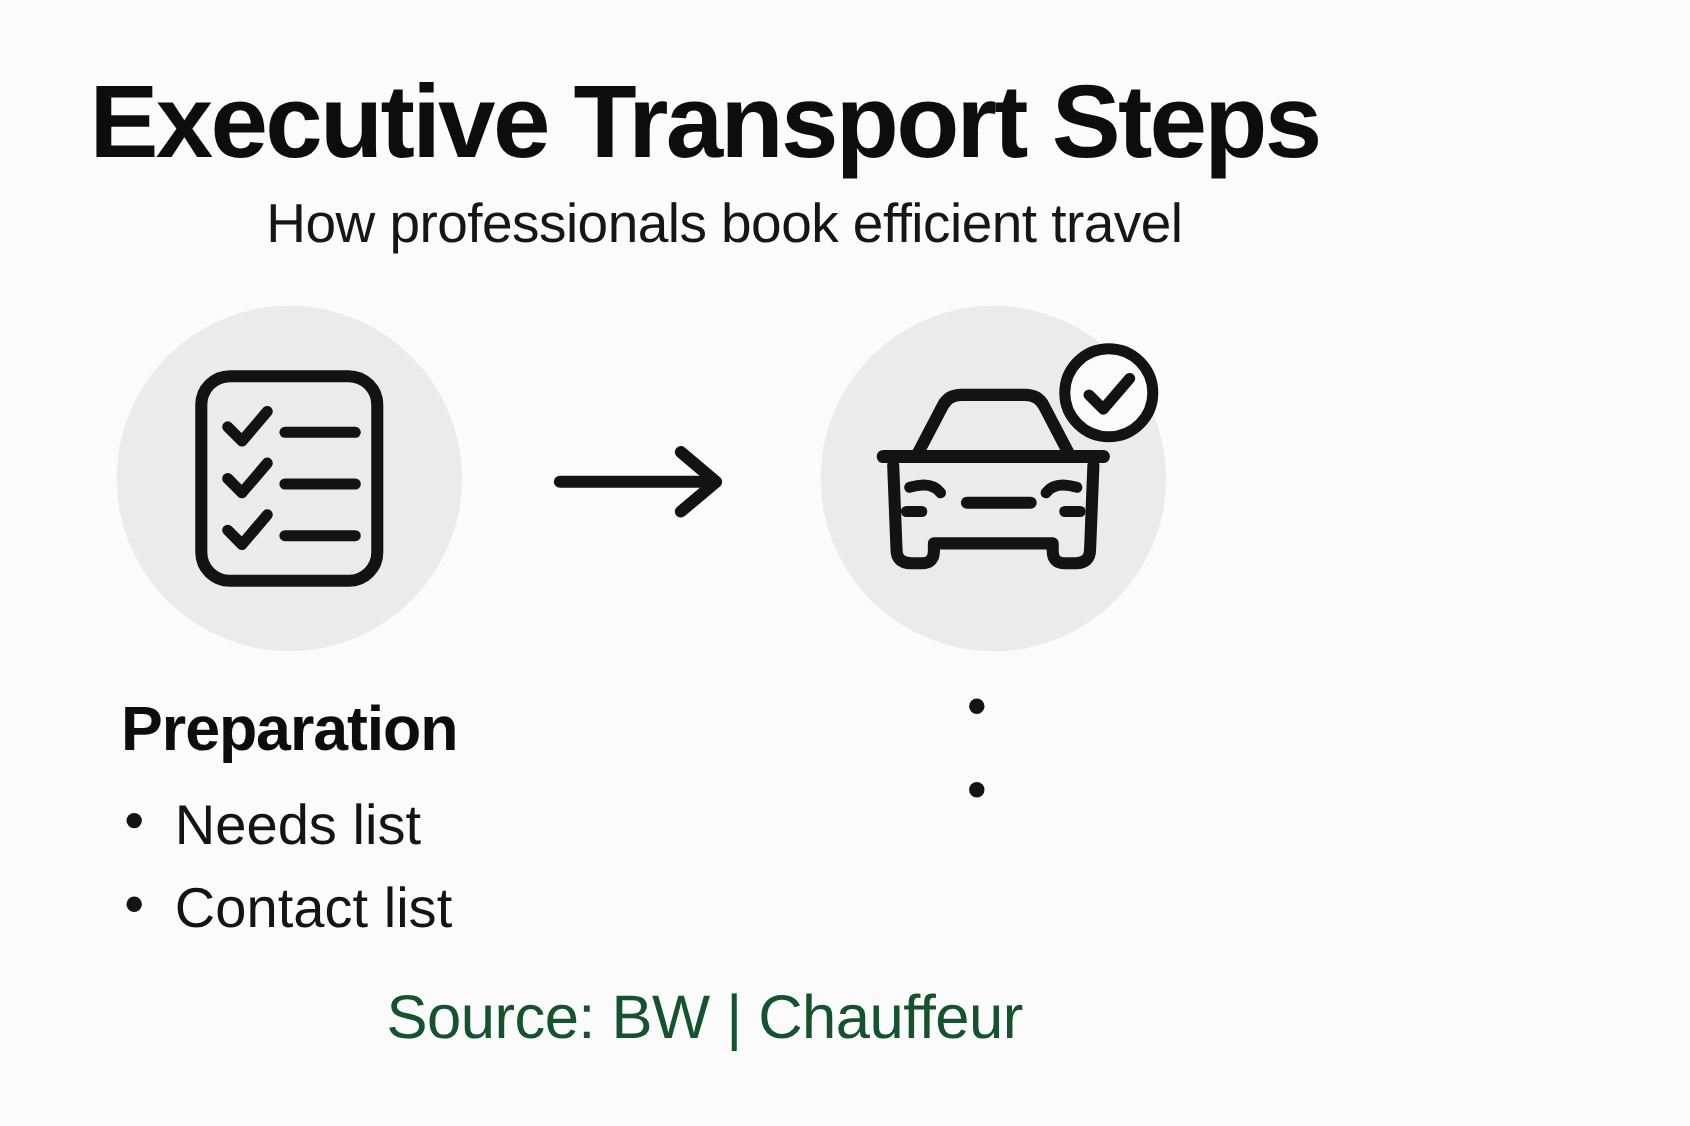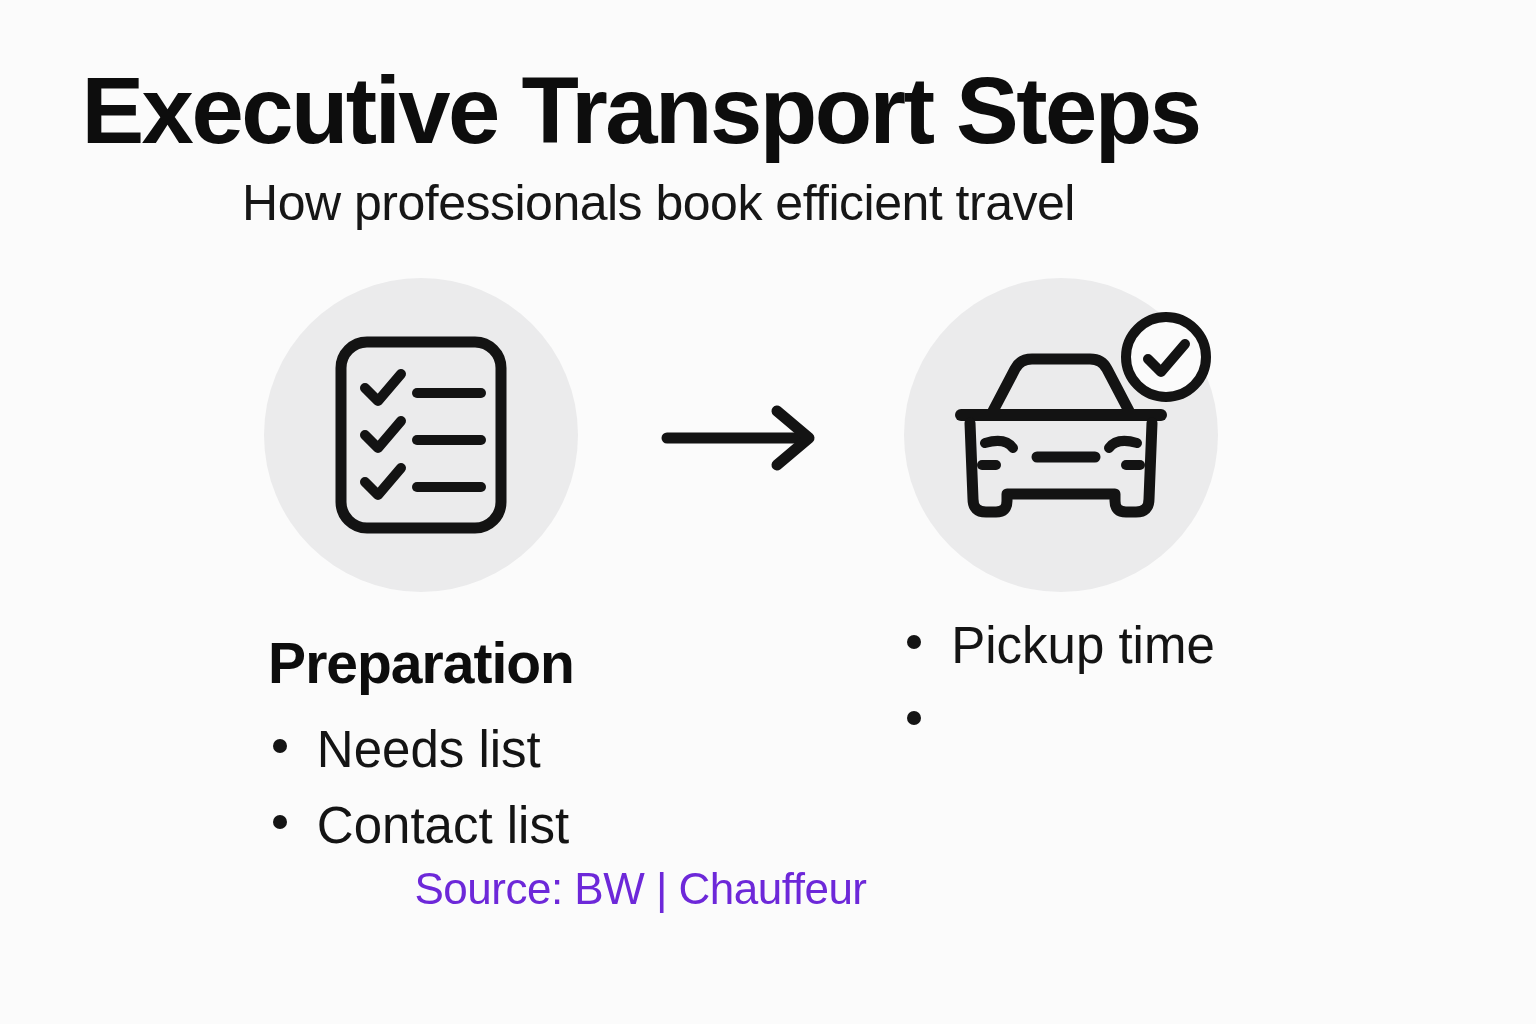--- a/index.html
+++ b/index.html
@@ -19,21 +19,21 @@
   }
   .subtitle {
     margin-top:12px;
     font-size:50px; font-weight:400; letter-spacing:-0.5px;
     color:#161616;
     margin-left:36px;
   }
 
   .steps-row {
     margin-top:46px;
-    display:flex; justify-content:flex-end; align-items:flex-start;margin-left:43px;
+    display:flex; justify-content:flex-start; align-items:flex-start;margin-left:43px;
   }
   .step { width:440px; }
 
   .icon-circle {
     width:314px; height:314px; border-radius:50%;
     background:#ebebec;
     margin:0 auto; position:relative;
     display:flex; align-items:center; justify-content:center;
   }
   .badge { position:absolute; left:214px; top:31px; }
@@ -49,21 +49,21 @@
     margin:16px auto 0; padding:0;
     list-style:none; display:inline-block; text-align:left;
   }
   .step li { font-size:51px; line-height:76px; white-space:nowrap; color:#141414; }
   .dot {
     display:inline-block; width:14px; height:14px; border-radius:50%;
     background:#141414; margin-right:30px; vertical-align:middle;
     transform:translateY(-7px);
   }
 
-  .source { font-size:44px; color:#6d28d9; letter-spacing:-0.5px; }
+  .source { margin-top:28px; font-size:56px; color:#14532d; letter-spacing:-0.5px; }
 
   svg { display:block; }
   .stroke { stroke:#131313; fill:none; stroke-linecap:round; stroke-linejoin:round; }
 </style>
 </head>
 <body>
 
 <div class="poster">
 
   <h1 class="title">Executive Transport Steps</h1>
@@ -120,21 +120,21 @@
           </svg>
         </span>
         <span class="badge">
           <svg width="96" height="96" viewBox="0 0 96 96">
             <circle cx="48" cy="48" r="40" fill="#fbfbfb" stroke="#131313" stroke-width="10"></circle>
             <path d="M 30 50 L 43 63 L 67 35" class="stroke" stroke-width="10"></path>
           </svg>
         </span>
       </div>
       <ul>
-        <li><span class="dot"></span><span>Pickup time</span></li>
+        <li><span class="dot"></span></li>
         <li><span class="dot"></span></li>
       </ul>
     </div>
 
   </div>
 
   <div class="source">Source: BW | Chauffeur</div>
 
 </div>
 

